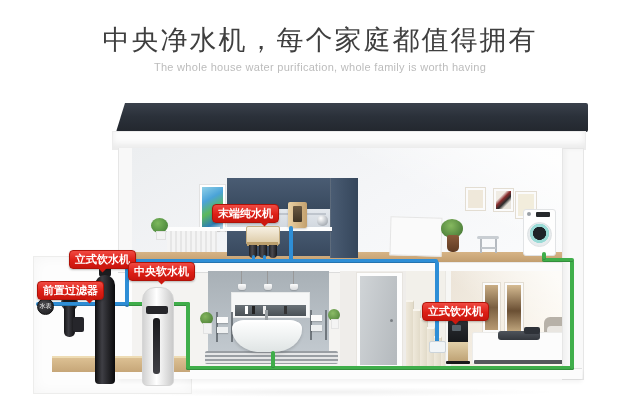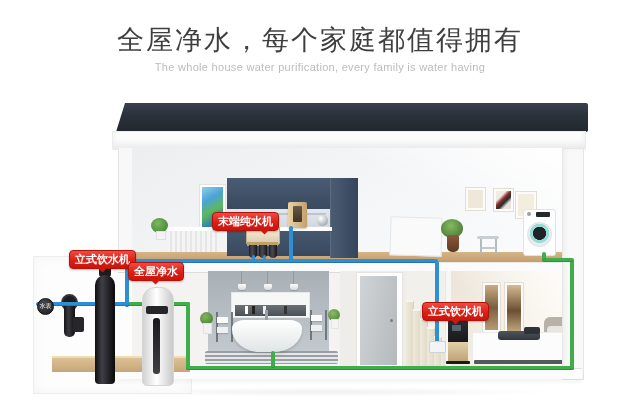--- a/index.html
+++ b/index.html
@@ -156,33 +156,33 @@
   #g-stub-washer{left:542px;top:252px;width:4px;height:8px;}
   #g-tub{left:271px;top:351px;width:4px;height:17px;}
 
   
   .callout{position:absolute;z-index:20;color:#fff;font-weight:bold;font-size:11px;line-height:13px;
            padding:2px 5px;border-radius:4px;white-space:nowrap;border:1px solid #b01208;
            background:linear-gradient(180deg,#f04a42 0%,#dd1f16 55%,#c8150d 100%);box-shadow:0 1px 2px rgba(0,0,0,.25);}
   .callout::after{content:"";position:absolute;width:7px;height:7px;background:#cd180f;transform:rotate(45deg);bottom:-3px;z-index:-1;}
   .t-bl::after{left:10px;} .t-bc::after{left:calc(50% - 4px);} .t-br::after{right:10px;}
   #lbl-wall-disp{left:260px;top:186px;}
-  #lbl-terminal{left:212px;top:212px;}
+  #lbl-terminal{left:212px;top:204px;}
   #lbl-central-pur{left:69px;top:250px;}
   #lbl-central-soft{left:128px;top:262px;}
   #lbl-prefilter{left:37px;top:281px;}
   #lbl-standing{left:422px;top:302px;text-align:right;}
 </style>
 </head>
 <body>
 
 <div id="stage">
 
-  <div class="abs" id="title">全屋净水，每个家庭都值得拥有</div>
-  <div class="abs" id="subtitle">The whole house water purification, every family is water having</div>
+  <div class="abs" id="title">中央净水机，每个家庭都值得拥有</div>
+  <div class="abs" id="subtitle">The whole house water purification, whole family is worth having</div>
 
   <div class="abs" id="ground-shadow"></div>
   <div class="abs" id="equip-room"></div>
   <div class="abs" id="roof"></div>
   <div class="abs" id="fascia"></div>
   <div class="abs" id="wall-left"></div>
   <div class="abs" id="floor2-wall"></div>
   <div class="abs" id="sun-upper"></div>
   <div class="abs" id="floor2-floor"></div>
   <div class="abs" id="floor1-wall"></div>
@@ -305,16 +305,17 @@
   <div class="abs" id="prefilter-side"></div>
   <div class="abs" id="tank-valve"></div>
   <div class="abs" id="tank-cap"></div>
   <div class="abs" id="tank"></div>
   <div class="abs" id="softener"></div>
   <div class="abs" id="soft-panel"></div>
   <div class="abs" id="soft-slot"></div>
 
   <div class="callout t-br" id="lbl-terminal">末端纯水机</div>
   <div class="callout t-bc" id="lbl-central-pur">立式饮水机</div>
-  <div class="callout t-bc" id="lbl-central-soft">全屋净水</div>
+  <div class="callout t-bc" id="lbl-central-soft">中央软水机</div>
+  <div class="callout t-br" id="lbl-prefilter">前置过滤器</div>
   <div class="callout t-bc" id="lbl-standing">立式饮水机</div>
 
 </div>
 
 </body></html>

